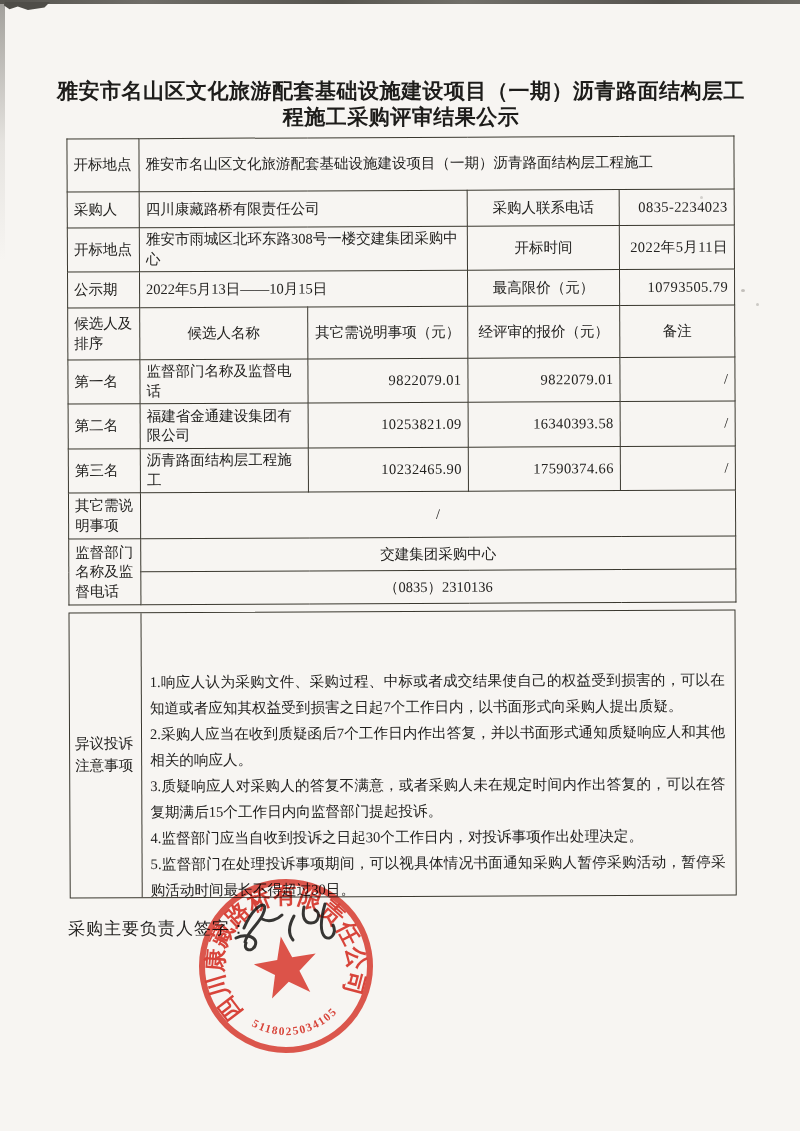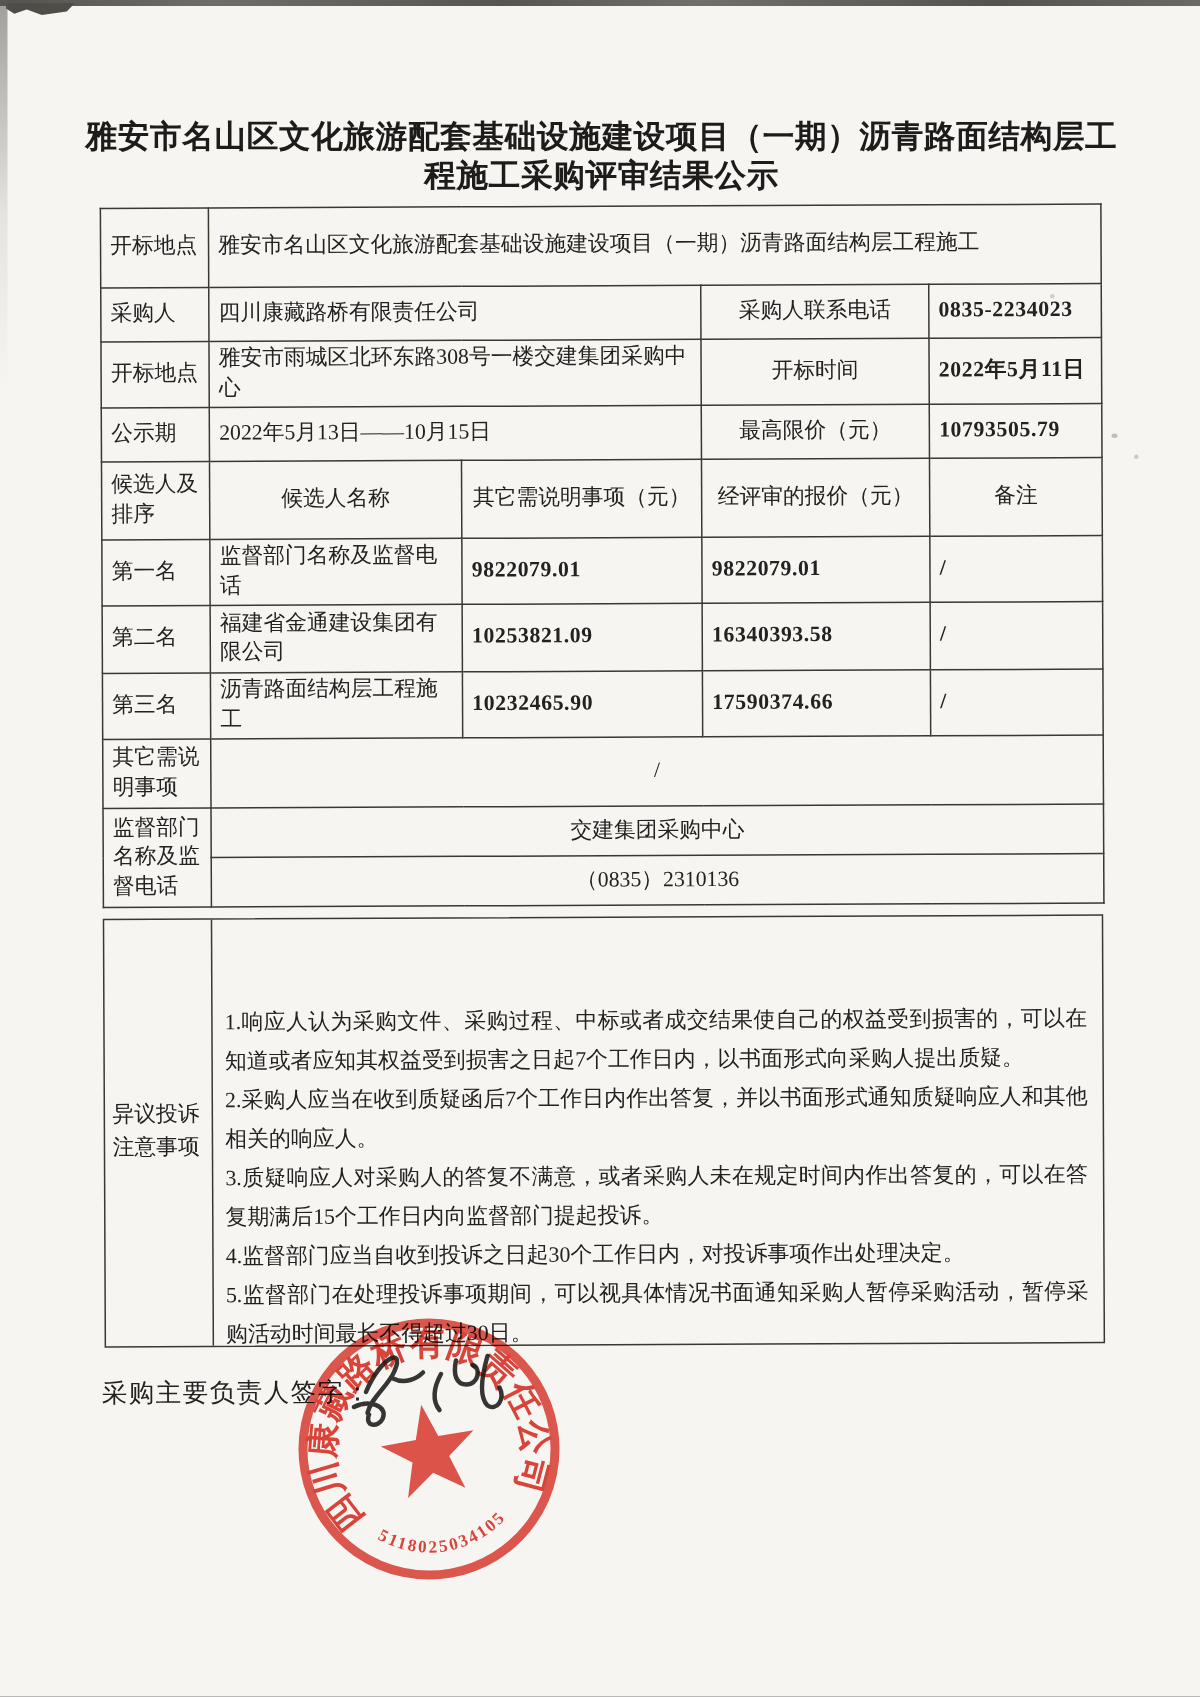--- a/index.html
+++ b/index.html
@@ -22,21 +22,21 @@
     font-size:21px;font-weight:bold;line-height:1.25;letter-spacing:.5px;color:#1d1c1a;}
   
   .doc-body{position:absolute;top:0;left:0;width:800px;height:1131px;transform:rotate(-0.25deg);transform-origin:400px 500px;}
   
   table.main{position:absolute;left:68px;top:137px;width:667px;border-collapse:collapse;table-layout:fixed;}
   table.main td{border:1.8px solid #3a382f;padding:2px 6px;vertical-align:middle;
     font-size:14.5px;line-height:1.35;overflow:hidden;}
   td.lbl{text-align:left;}
   td.ctr{text-align:center;}
   td.val{text-align:left;font-size:15px;}
-  td.num{text-align:left;font-size:15px;letter-spacing:.4px;font-weight:bold;}
+  td.num{text-align:right;font-size:15px;letter-spacing:.4px;}
   
   .notice{position:absolute;left:68px;top:611px;width:667px;height:286px;
     border:1.8px solid #3a382f;display:flex;box-sizing:border-box;}
   .notice-label{width:72px;min-width:72px;border-right:1.8px solid #3a382f;
     display:flex;align-items:center;padding:0 5px;box-sizing:border-box;
     font-size:14.5px;line-height:1.5;}
   .notice-body{flex:1;padding:56px 10px 0 8px;font-size:14.6px;line-height:26px;text-align:justify;}
   
   .sign-label{position:absolute;left:66px;top:916px;font-size:17px;letter-spacing:1px;}
   .seal-wrap{position:absolute;left:193px;top:873px;width:186px;height:186px;

